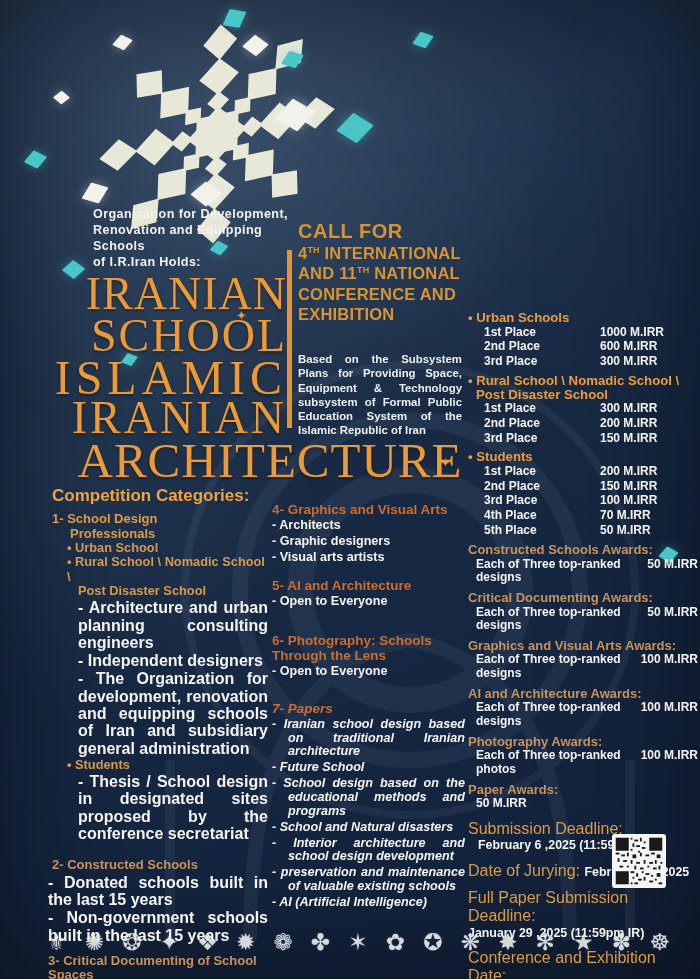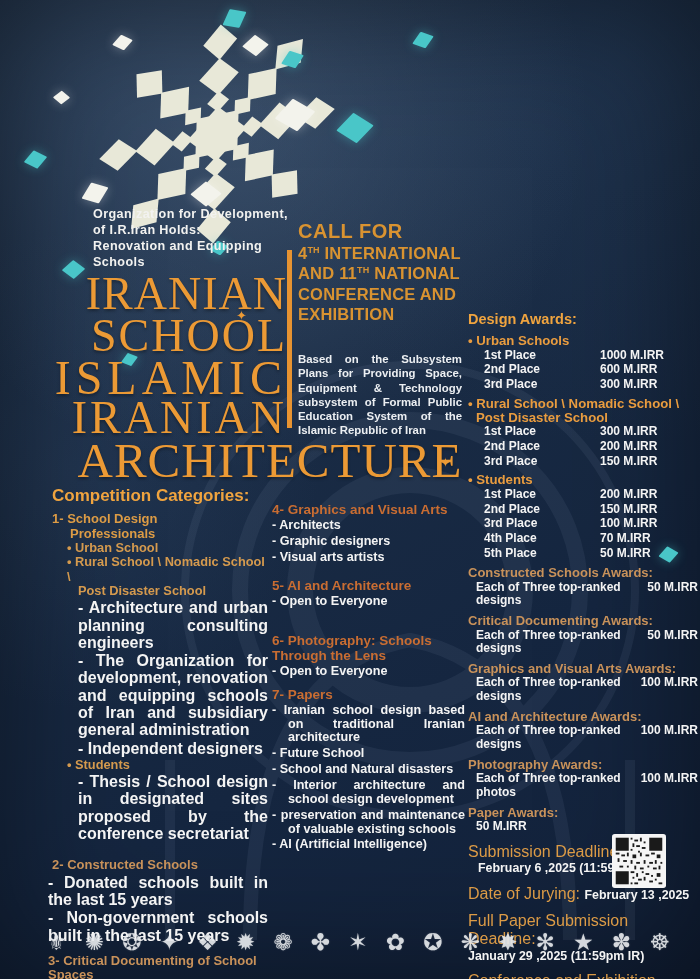--- a/index.html
+++ b/index.html
@@ -130,22 +130,22 @@
   <div class="dm w" style="left:86px;top:184px;width:18px;height:18px;transform:rotate(16deg) skewX(-15deg);"></div>
   <div class="dm w" style="left:196px;top:184px;width:20px;height:20px;transform:rotate(38deg) skewX(-12deg);"></div>
   <div class="dm t" style="left:416px;top:33px;width:14px;height:14px;transform:rotate(20deg) skewX(-15deg);"></div>
   <div class="dm t" style="left:213px;top:242px;width:12px;height:12px;transform:rotate(28deg) skewX(-14deg);"></div>
   <div class="dm t" style="left:66px;top:262px;width:15px;height:15px;transform:rotate(36deg) skewX(-12deg);"></div>
   <div class="dm t" style="left:124px;top:354px;width:11px;height:11px;transform:rotate(22deg) skewX(-14deg);"></div>
   <div class="dm t" style="left:662px;top:548px;width:13px;height:13px;transform:rotate(30deg) skewX(-12deg);"></div>
 
   <div class="org">
     <div>Organization for Development,</div>
+    <div>Renovation and Equipping Schools</div>
     <div>of I.R.Iran Holds:</div>
-    <div>Renovation and Equipping Schools</div>
   </div>
 
   <div class="callfor">
     <div class="cf-big">CALL FOR</div>
     <div class="cf-line"><span>4</span><sup>TH</sup><span> INTERNATIONAL</span></div>
     <div class="cf-line"><span>AND </span><span>11</span><sup>TH</sup><span> NATIONAL</span></div>
     <div class="cf-line">CONFERENCE AND</div>
     <div class="cf-line">EXHIBITION</div>
   </div>
 
@@ -163,22 +163,22 @@
 
   <div class="col col-left">
     <h2 class="cc-title">Competition Categories:</h2>
     <div>
       <div class="h-or" style="padding-left:4px;">1- School Design</div>
       <div class="h-or ind1">Professionals</div>
       <div class="bullet ind2">• Urban School</div>
       <div class="bullet ind2">• Rural School \ Nomadic School \</div>
       <div class="bullet ind3">Post Disaster School</div>
       <p class="body-w ind3">- Architecture and urban planning consulting engineers</p>
+      <p class="body-w ind3">- Independent designers</p>
       <p class="body-w ind3">- The Organization for development, renovation and equipping schools of Iran and subsidiary general administration</p>
-      <p class="body-w ind3">- Independent designers</p>
       <div class="bullet ind2">• Students</div>
       <p class="body-w ind3">- Thesis / School design in designated sites proposed by the conference secretariat</p>
     </div>
     <div class="mt16">
       <div class="h-tan" style="padding-left:4px;">2- Constructed Schools</div>
       <p class="body-w">- Donated schools built in the last 15 years</p>
       <p class="body-w">- Non-government schools built in the last 15 years</p>
     </div>
     <div class="mt10">
       <div class="h-tan">3- Critical Documenting of School Spaces</div>
@@ -195,33 +195,33 @@
       <div class="mid-item">- Visual arts artists</div>
     </div>
     <div class="mt13">
       <div class="h-burnt">5- AI and Architecture</div>
       <div class="mid-item">- Open to Everyone</div>
     </div>
     <div class="mt16" style="margin-top:24px;">
       <div class="h-burnt">6- Photography: Schools Through the Lens</div>
       <div class="mid-item">- Open to Everyone</div>
     </div>
-    <div class="mt16" style="margin-top:8px;">
+    <div class="mt16" style="margin-top:22px;font-style:italic;">
       <div class="h-burnt">7- Papers</div>
       <div class="mid-item hang">- Iranian school design based on traditional Iranian architecture</div>
       <div class="mid-item hang">- Future School</div>
+      <div class="mid-item hang">- School design based on the educational methods and programs</div>
       <div class="mid-item hang">- School and Natural disasters</div>
       <div class="mid-item hang">- Interior architecture and school design development</div>
       <div class="mid-item hang">- preservation and maintenance of valuable existing schools</div>
       <div class="mid-item hang">- AI (Artificial Intelligence)</div>
     </div>
   </div>
 
   <div class="col col-right">
-    <div class="da-title">Design Awards:</div>
 
     <div class="da-group">
       <div class="da-name">• Urban Schools</div>
       <div class="ar">
           <span class="p">1st  Place</span>
           <span class="a">1000  M.IRR</span>
         </div>
       <div class="ar">
           <span class="p">2nd Place</span>
           <span class="a">600 M.IRR</span>

